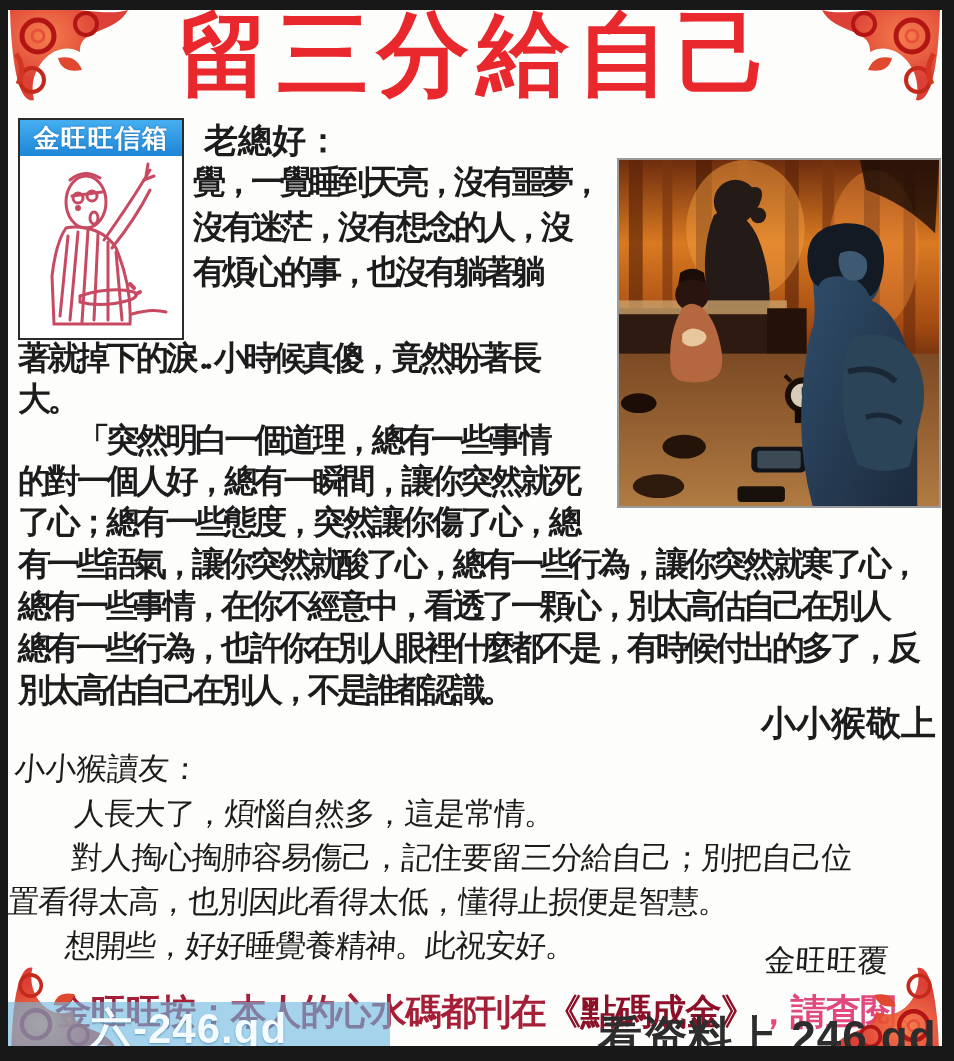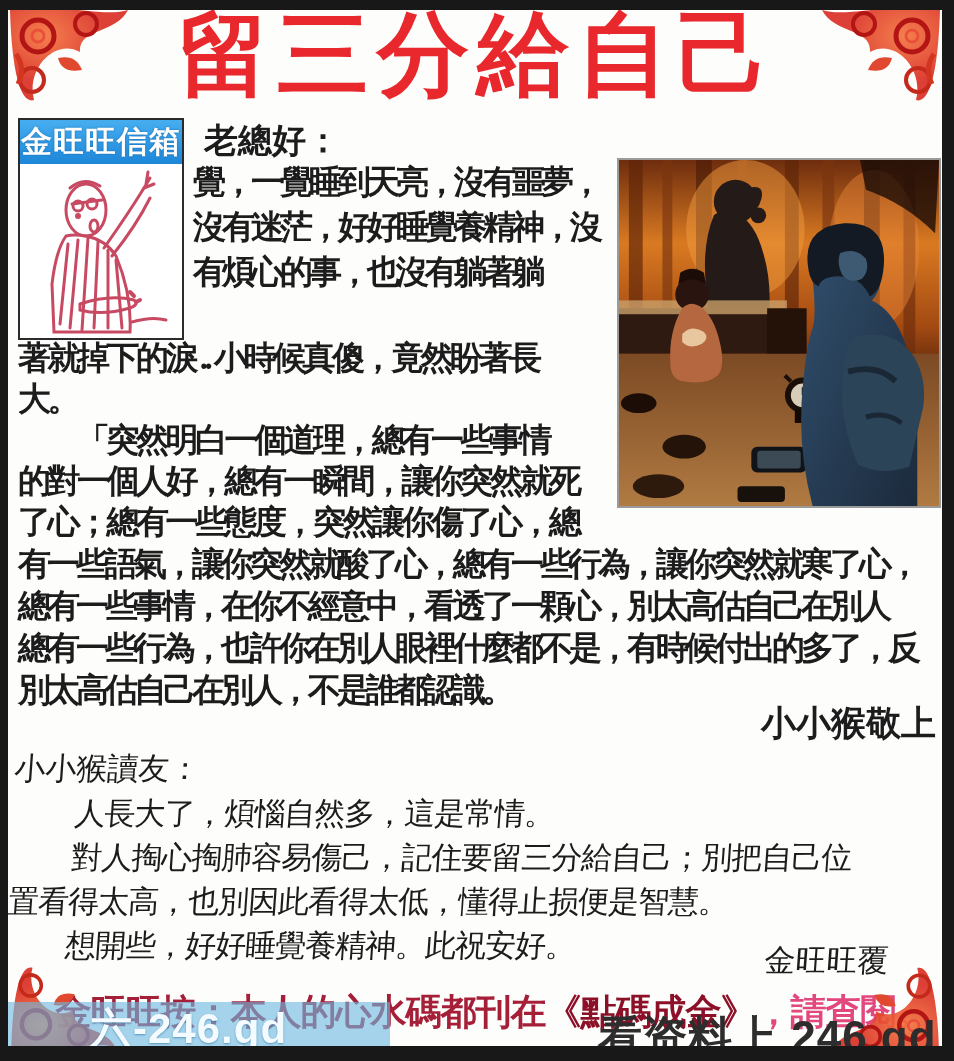--- a/index.html
+++ b/index.html
@@ -23,22 +23,22 @@
   .orn.tl{top:8px;left:8px;}
   .orn.tr{top:8px;right:12px;transform:scaleX(-1);}
   .orn.bl{bottom:12px;left:6px;transform:scaleY(-1);}
   .orn.br{bottom:10px;right:10px;transform:scale(-1,-1);}
   
   .mailbox{
     position:absolute;left:18px;top:118px;width:166px;height:222px;
     border:2px solid #2b2b2b;background:#fff;box-sizing:border-box;z-index:4;
   }
   .mailbox-head{
-    height:44px;background:linear-gradient(#46aef0,#1d86d8);
-    color:#fff;font-weight:bold;font-size:31px;letter-spacing:1px;
+    height:36px;background:linear-gradient(#46aef0,#1d86d8);
+    color:#fff;font-weight:bold;font-size:26px;letter-spacing:1px;
     display:flex;align-items:center;justify-content:center;white-space:nowrap;
     text-shadow:0 0 2px #1565a8;
   }
   .mailbox-art{height:180px;position:relative;}
   .mailbox-art svg{position:absolute;inset:0;}
   
   .salutation{position:absolute;left:204px;top:118px;font-size:34px;font-weight:600;white-space:nowrap;}
   .col-lines{position:absolute;left:193px;top:160px;width:420px;}
   .col-lines .tline{font-size:33px;letter-spacing:-4px;line-height:45px;white-space:nowrap;font-weight:600;}
   .mid-lines{position:absolute;left:18px;top:338px;width:596px;}
@@ -162,21 +162,21 @@
           <path d="M110,128 l4,4 M120,136 l-4,2" stroke-width="4"></path>
           <path d="M112,158 q20,-6 34,-2"></path>
         </g>
       </svg>
     </div>
   </div>
 
   <div class="salutation">老總好：</div>
   <div class="col-lines">
       <div class="tline">覺，一覺睡到天亮，沒有噩夢，</div>
-      <div class="tline">沒有迷茫，好好睡覺養精神，沒</div>
+      <div class="tline">沒有迷茫，沒有想念的人，沒</div>
       <div class="tline">有煩心的事，也沒有躺著躺</div>
     </div>
   <div class="mid-lines">
       <div class="tline">著就掉下的淚 .. 小時候真傻，竟然盼著長</div>
       <div class="tline">大。</div>
       <div class="tline">　　「突然明白一個道理，總有一些事情</div>
       <div class="tline">的對一個人好，總有一瞬間，讓你突然就死</div>
       <div class="tline">了心；總有一些態度，突然讓你傷了心，總</div>
     </div>
   <div class="full-lines">

